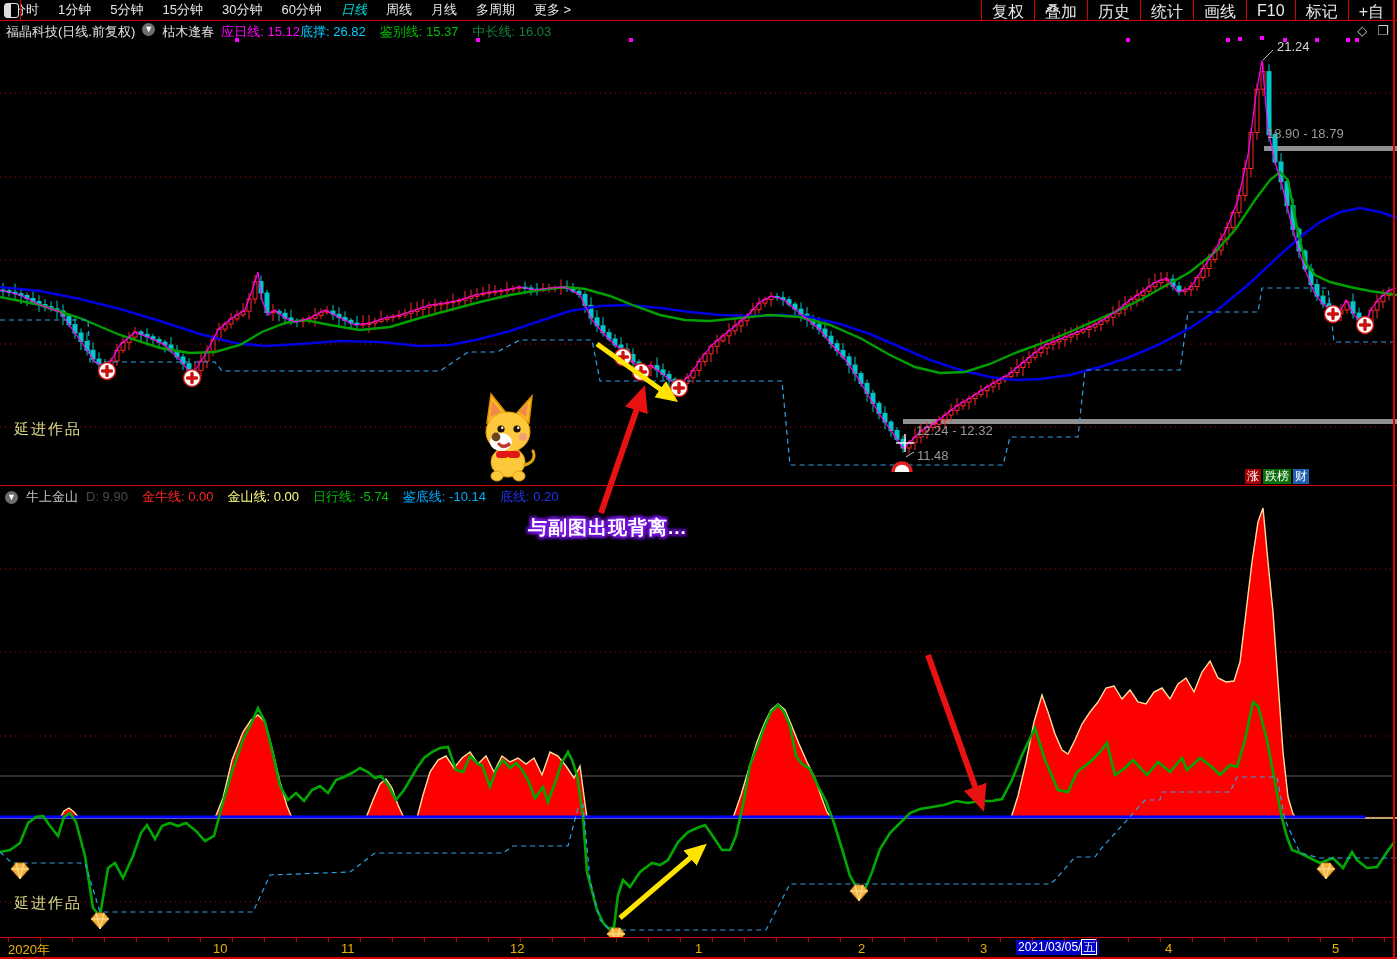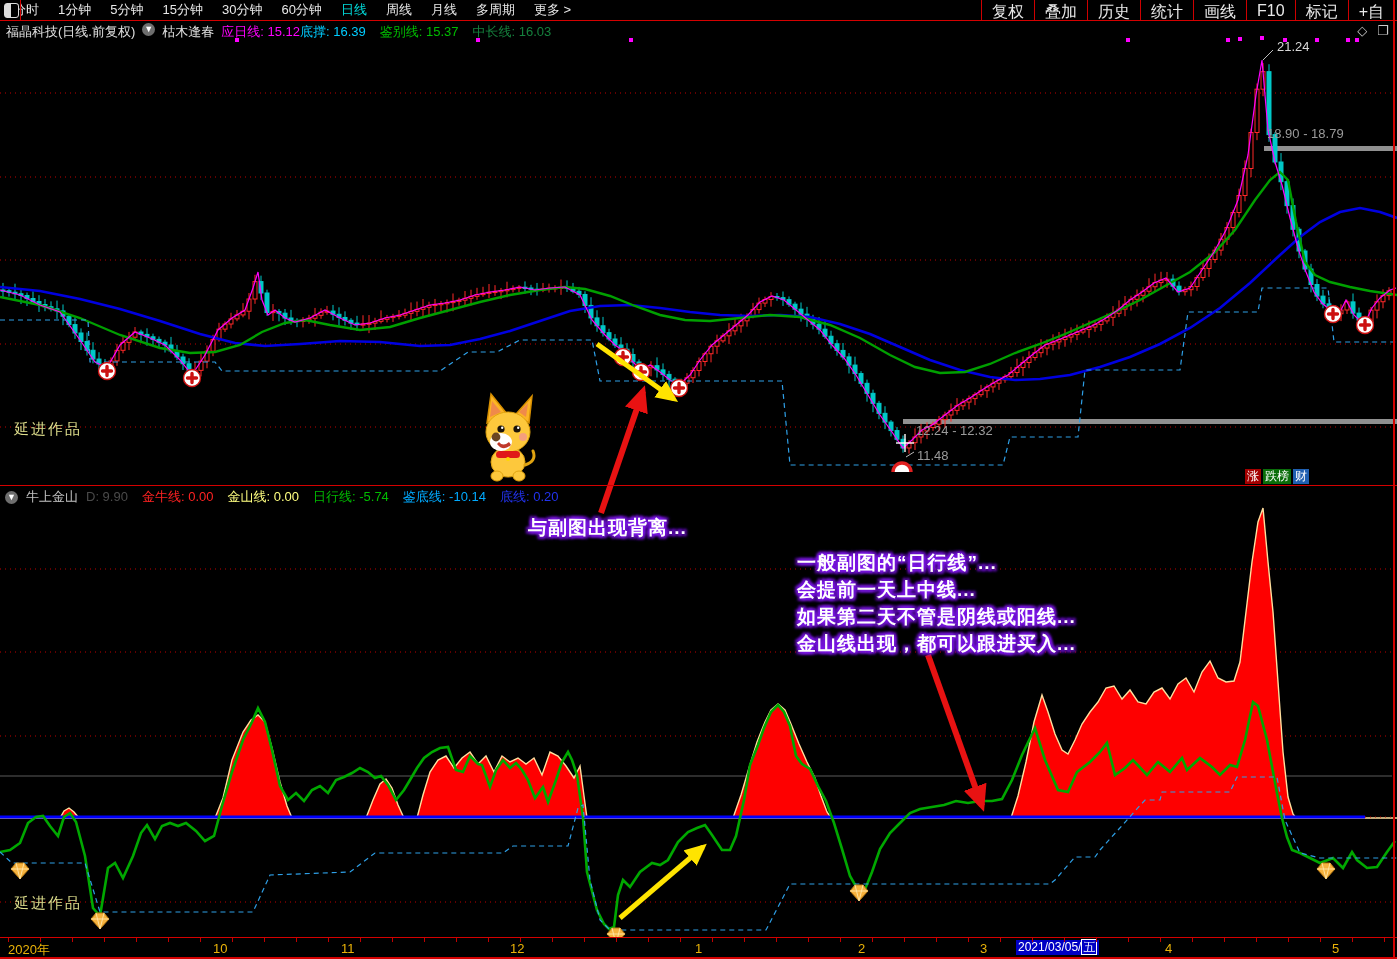--- a/index.html
+++ b/index.html
@@ -5,21 +5,21 @@
   html,body{margin:0;padding:0;background:#000;}
   #app{position:relative;width:1397px;height:959px;background:#000;overflow:hidden;
        font-family:"Liberation Sans",sans-serif;}
   .hline{position:absolute;left:0;width:1397px;height:2px;background:#d40000;z-index:30;}
   .vline-right{position:absolute;top:0;left:1393px;width:2px;height:959px;background:#d40000;z-index:30;}
   
   #menubar{position:absolute;top:0;left:0;width:1397px;height:20px;display:flex;align-items:center;z-index:40;}
   #win-icon{position:absolute;left:4px;top:3px;width:13px;height:13px;border:1px solid #ddd;border-radius:3px;background:linear-gradient(90deg,#ddd 45%,#000 45%);}
   #menu-sep{position:absolute;left:20px;top:0;width:1px;height:20px;background:#cf0000;}
   #menu-left{display:flex;gap:19px;padding-left:13px;font-size:13px;color:#e8e8e8;white-space:nowrap;}
-  #menu-left .mi.active{color:#00dddd;}
+  #menu-left .mi.active{color:#00dddd;font-style:italic;}
   #menu-right{position:absolute;right:3px;top:0;height:20px;display:flex;font-size:16px;color:#e8e8e8;}
   #menu-right .mi{padding:2px 10px;border-left:1px solid #cf0000;white-space:nowrap;}
   
   #main-title{position:absolute;top:23px;left:6px;display:flex;align-items:flex-start;gap:7px;font-size:13px;color:#e0e0e0;z-index:20;white-space:nowrap;}
   .circle-icon{display:inline-block;width:13px;height:13px;border-radius:50%;background:#6e6e6e;color:#fff;
       font-size:9px;line-height:13px;text-align:center;}
   #title-right-icons{position:absolute;top:23px;right:8px;color:#ccc;font-size:13px;display:flex;gap:10px;z-index:20;}
   #sub-header{position:absolute;top:488px;left:5px;display:flex;align-items:center;gap:8px;font-size:13px;color:#c0c0c0;z-index:20;white-space:nowrap;}
   #badges{position:absolute;top:469px;left:1245px;display:flex;gap:2px;z-index:20;}
   #badges .badge{height:15px;line-height:15px;padding:0 2px;font-size:12px;color:#fff;}
@@ -72,21 +72,21 @@
         <span class="mi">标记</span>
         <span class="mi">+自</span>
       </div>
   </div>
   <div class="hline" style="top:20px;height:1px;"></div>
 
   <div id="main-title">
     <span>福晶科技(日线.前复权)</span>
     <span class="circle-icon">▼</span>
     <span>枯木逢春</span>
-    <span id="title-values"><span style="color: rgb(255, 0, 255); margin-right: 0;">应日线: 15.12</span><span style="color: rgb(0, 204, 255); margin-right: 14px;">底撑: 16.39</span><span style="color: rgb(0, 187, 0); margin-right: 14px;">鉴别线: 15.37</span><span style="color: #15803d; margin-right: 14px;">中长线: 16.03</span></span>
+    <span id="title-values"><span style="color: rgb(255, 0, 255); margin-right: 0;">应日线: 15.12</span><span style="color: rgb(0, 204, 255); margin-right: 14px;">底撑: 26.82</span><span style="color: rgb(0, 187, 0); margin-right: 14px;">鉴别线: 15.37</span><span style="color: #15803d; margin-right: 14px;">中长线: 16.03</span></span>
   </div>
   <div id="title-right-icons">
     <span>◇</span>
     <span>❐</span>
   </div>
 
   <svg id="main-svg" class="panel" style="top:21px" width="1397" height="464" viewBox="0 21 1397 464">
       <line x1="0" y1="93" x2="1392" y2="93" stroke="#c00000" stroke-width="1" stroke-dasharray="1 4"></line>
       <line x1="0" y1="177" x2="1392" y2="177" stroke="#c00000" stroke-width="1" stroke-dasharray="1 4"></line>
       <line x1="0" y1="260" x2="1392" y2="260" stroke="#c00000" stroke-width="1" stroke-dasharray="1 4"></line>
@@ -677,26 +677,20 @@
       <g>
         <polygon points="850,891 855,885 863,885 868,891 859,901" fill="#f6b23e" stroke="#b97a10" stroke-width="1"></polygon>
         <path d="M850,891L868,891M855,885L859,901M863,885L859,901" stroke="#ffe3a0" stroke-width="1" fill="none"></path>
       </g>
       <g>
         <polygon points="1317,869 1322,863 1330,863 1335,869 1326,879" fill="#f6b23e" stroke="#b97a10" stroke-width="1"></polygon>
         <path d="M1317,869L1335,869M1322,863L1326,879M1330,863L1326,879" stroke="#ffe3a0" stroke-width="1" fill="none"></path>
       </g>
     </svg>
 
-  <div id="sub-note" class="note" style="left:797px;top:549px;">
-      <div>一般副图的“日行线”...</div>
-      <div>会提前一天上中线...</div>
-      <div>如果第二天不管是阴线或阳线...</div>
-      <div>金山线出现，都可以跟进买入...</div>
-    </div>
   <div class="watermark" style="left:14px;top:894px;">延进作品</div>
 
   <div class="hline" style="top:937px;height:1px;"></div>
 
   <div id="x-axis">
     <div id="date-cursor" style="left: 1016px;">
       <span>2021/03/05/</span><span class="boxed">五</span>
     </div>
   <span class="tick" style="left: 8px;"></span>
       <span class="tick" style="left: 40px;"></span>

